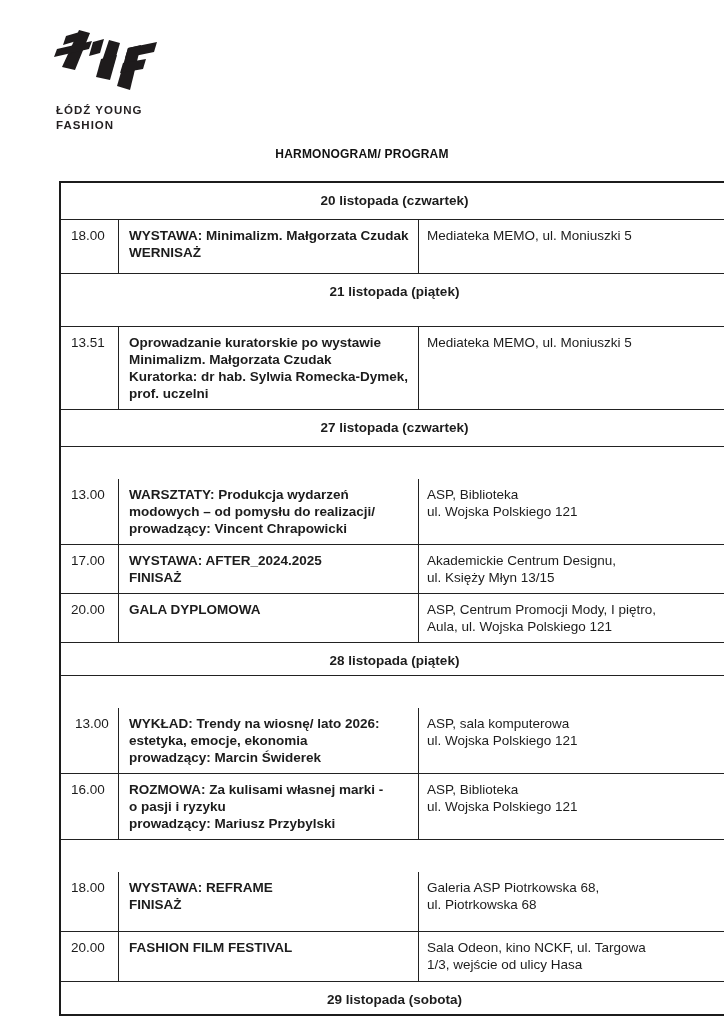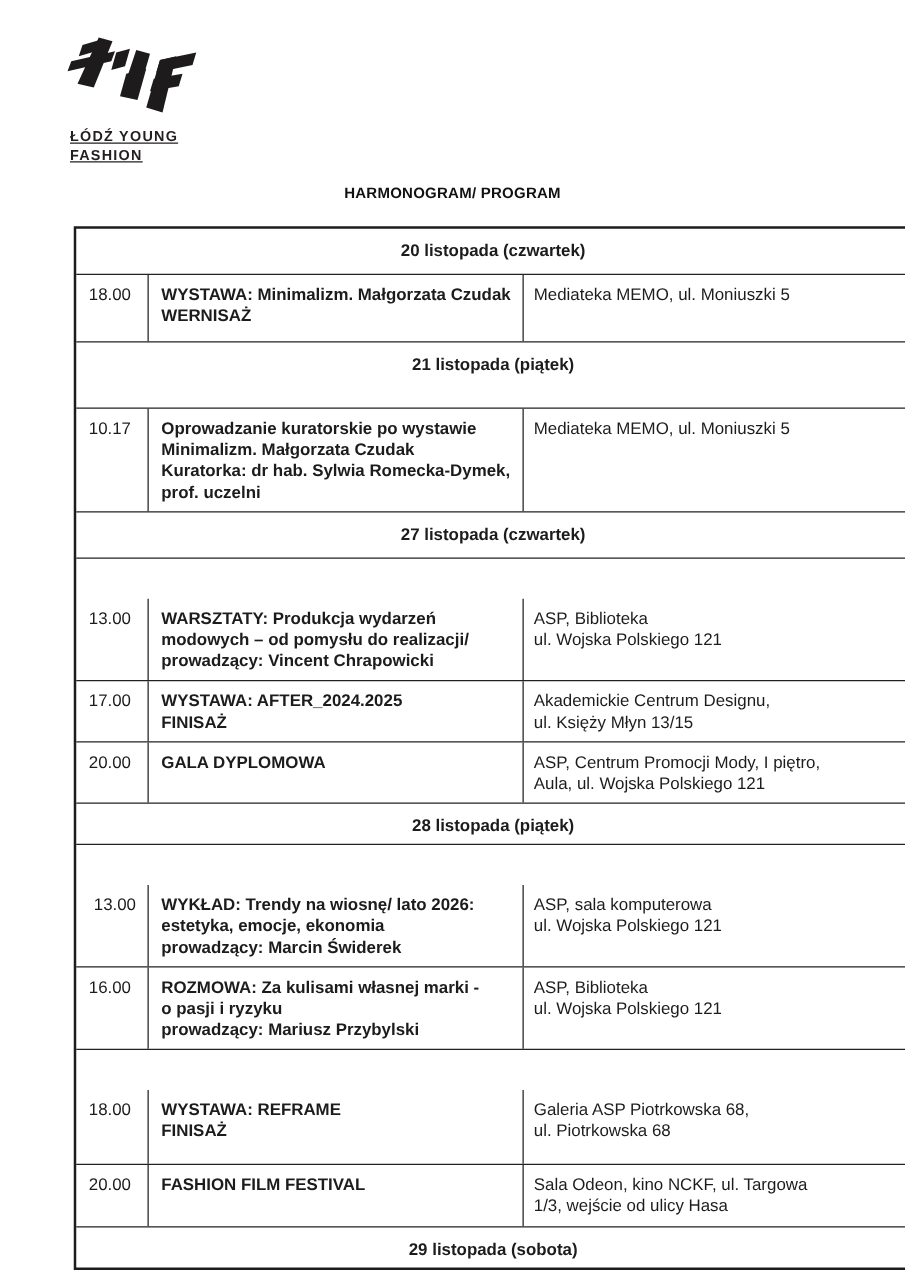--- a/index.html
+++ b/index.html
@@ -11,21 +11,21 @@
     color: #1c1c1c;
     position: relative;
     overflow: hidden;
   }
 
   
   .logo-mark { position: absolute; left: 53px; top: 29px; }
   .brand-name {
     position: absolute; left: 56px; top: 103px;
     font-weight: bold; font-size: 11.5px; letter-spacing: 1px;
-    line-height: 15px; color: #231f20; white-space: nowrap; text-decoration: underline;
+    line-height: 15px; color: #231f20; white-space: nowrap;
   }
 
   
   .page-title {
     position: absolute; top: 147px; left: 0; width: 724px;
     text-align: center; font-weight: bold; font-size: 12px;
     letter-spacing: 0.2px; color: #111;
   }
 
   
@@ -95,21 +95,21 @@
   <div class="sec-h h37">20 listopada (czwartek)</div>
   <div class="row r54">
     <div class="cell time">18.00</div>
     <div class="cell event">WYSTAWA: Minimalizm. Małgorzata Czudak
 WERNISAŻ</div>
     <div class="cell loc">Mediateka MEMO, ul. Moniuszki 5</div>
   </div>
 
   <div class="sec-h h53">21 listopada (piątek)</div>
   <div class="row r75">
-    <div class="cell time">10.17</div>
+    <div class="cell time">13.51</div>
     <div class="cell event">Oprowadzanie kuratorskie po wystawie
 Minimalizm. Małgorzata Czudak
 Kuratorka: dr hab. Sylwia Romecka-Dymek,
 prof. uczelni</div>
     <div class="cell loc">Mediateka MEMO, ul. Moniuszki 5</div>
   </div>
 
   <div class="sec-h h37">27 listopada (czwartek)</div>
   <div class="row r60">
     <div class="cell time">13.00</div>

